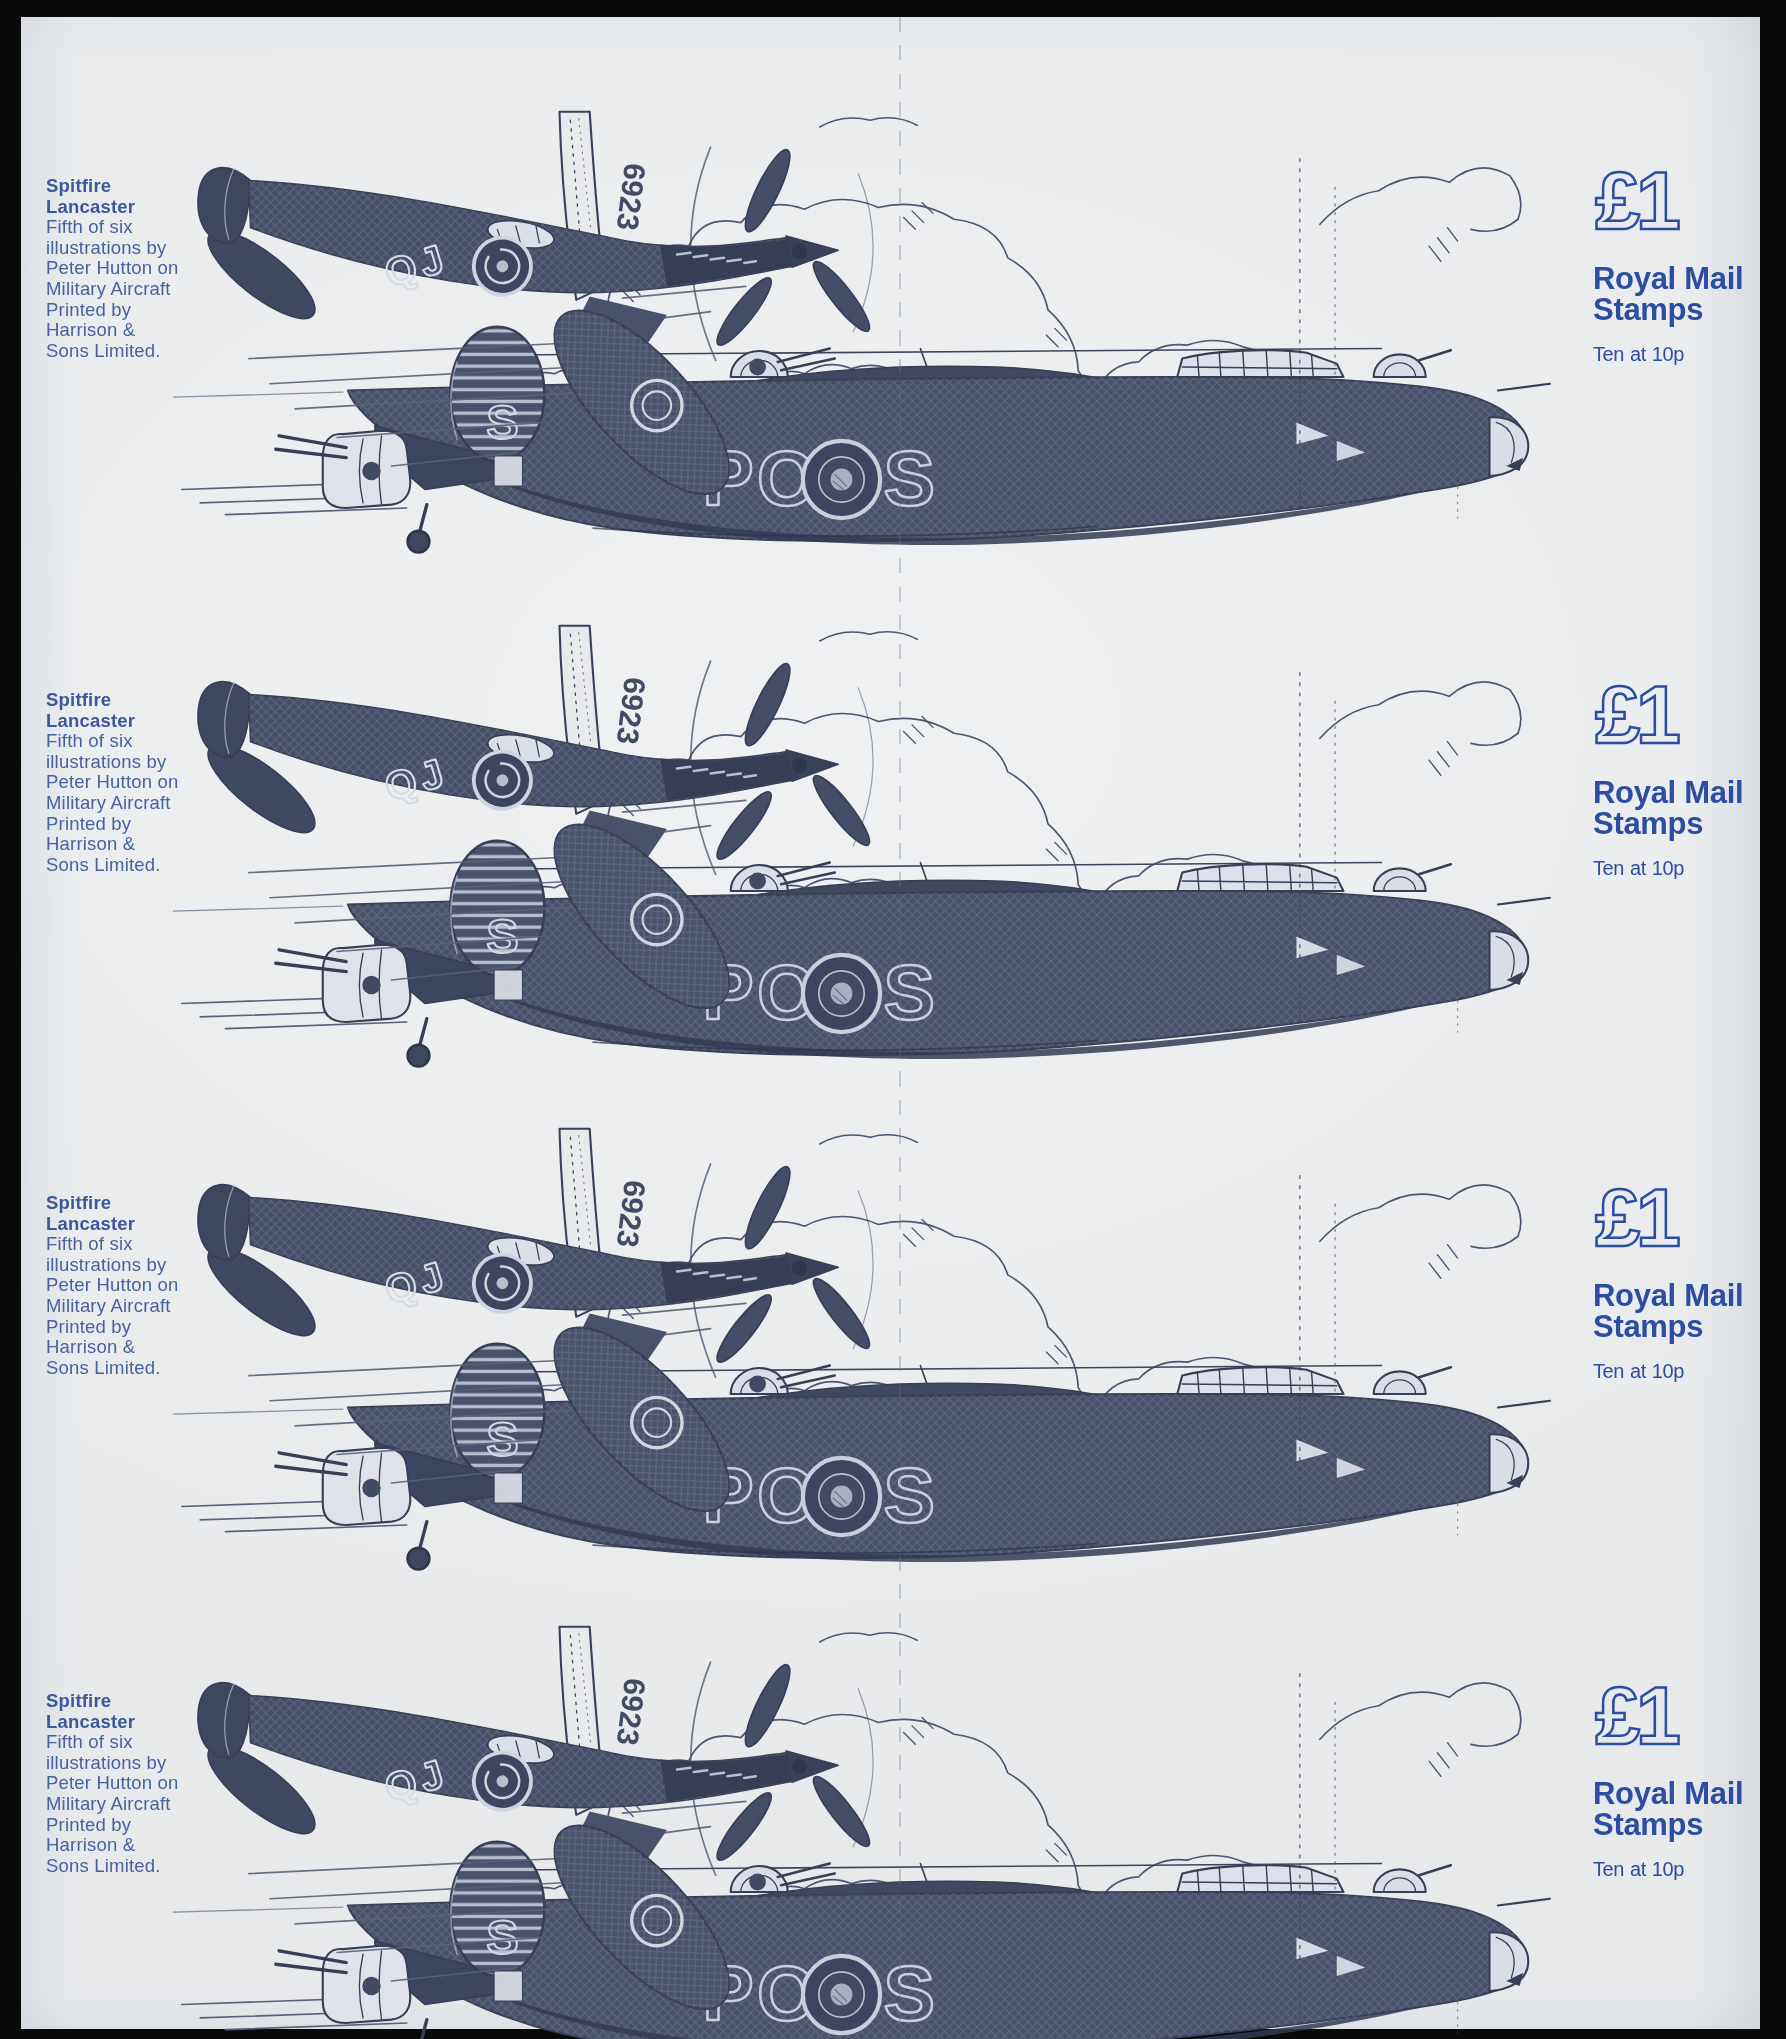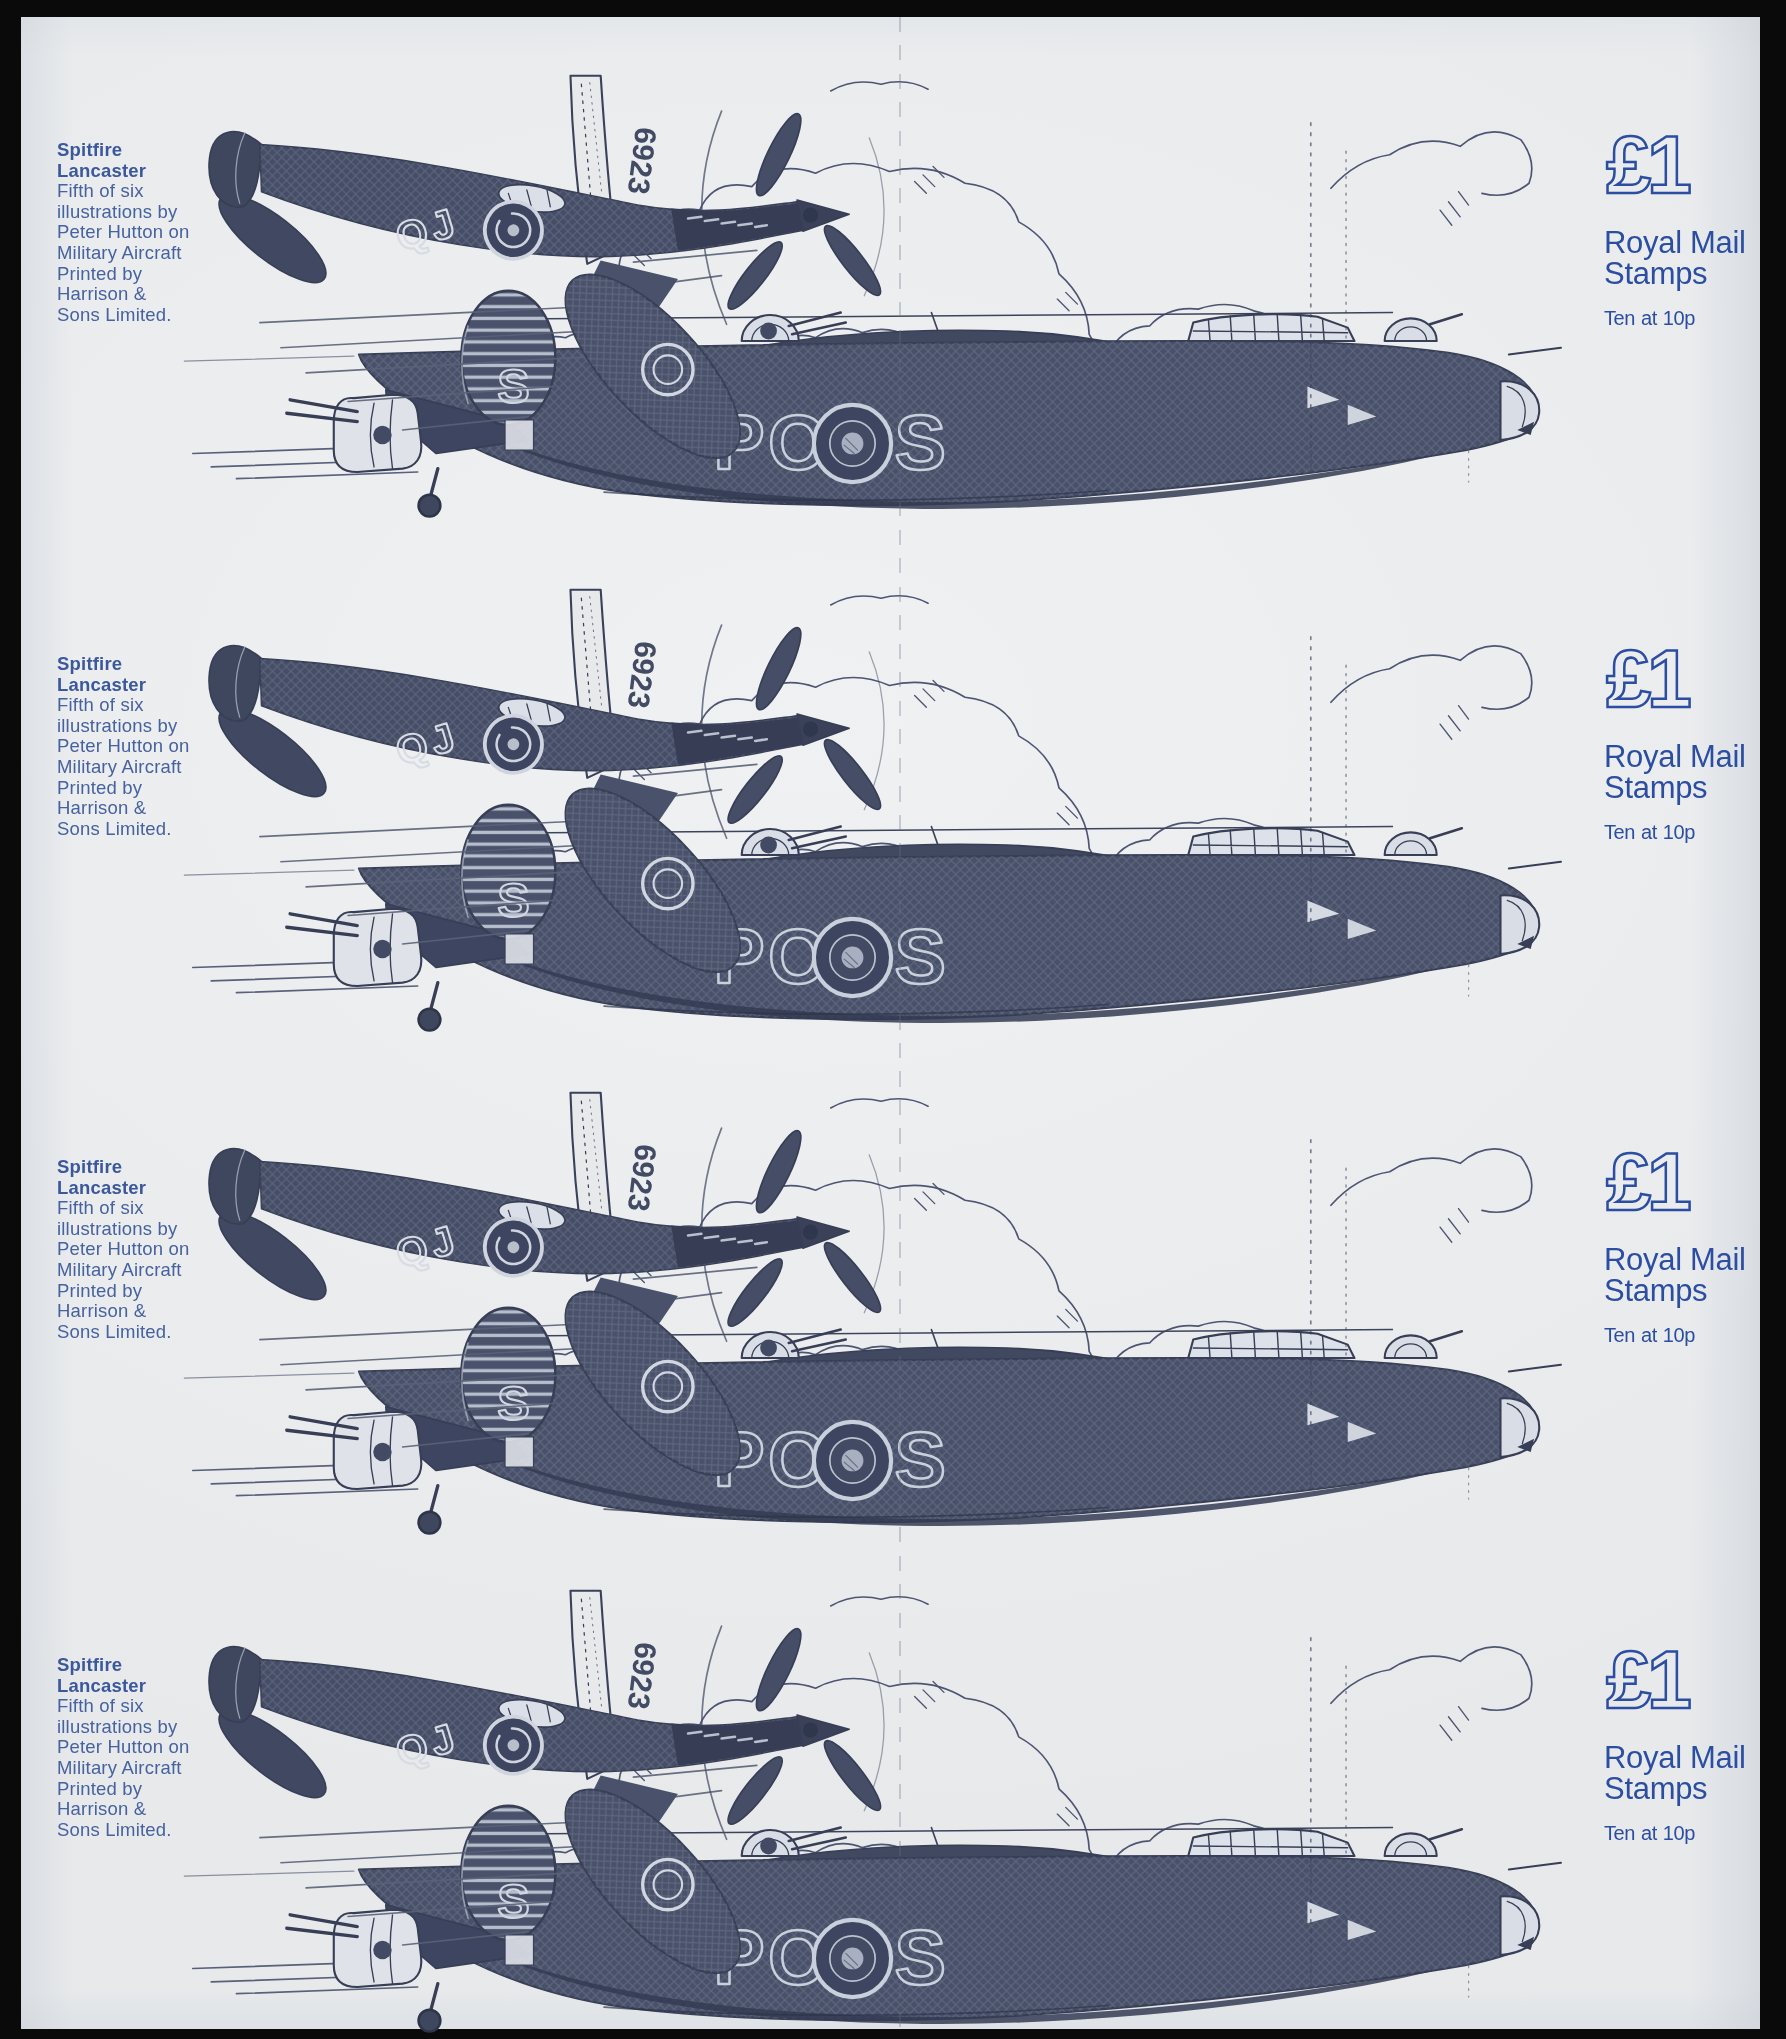--- a/index.html
+++ b/index.html
@@ -13,37 +13,37 @@
     background-color:#e7e9eb;
     background-image:
       linear-gradient(90deg, rgba(198,204,213,.38) 0, rgba(231,233,235,0) 3%, rgba(231,233,235,0) 96%, rgba(196,202,211,.45) 100%),
       linear-gradient(180deg, rgba(214,219,226,.30) 0, rgba(231,233,235,0) 2%, rgba(231,233,235,0) 98%, rgba(205,211,219,.35) 100%),
       radial-gradient(130% 80% at 45% 35%, rgba(245,247,249,.55), rgba(231,233,235,0) 70%);
   }
   .fold{
     position:absolute;left:878px;top:0;width:1.7px;height:100%;z-index:5;
     background:repeating-linear-gradient(to bottom, rgba(102,110,131,.30) 0 15px, rgba(102,110,131,0) 15px 28.5px);
   }
-  .panel{position:absolute;left:11px;width:100%;height:514px;z-index:2;}
+  .panel{position:absolute;left:0;width:100%;height:514px;z-index:2;margin-top:36px;}
   .p0{top:0}.p1{top:514px}.p2{top:1017px}.p3{top:1515px}
   .info{
     position:absolute;left:25px;top:123px;width:193px;
     color:#46629f;font-size:18.5px;line-height:20.6px;letter-spacing:0.2px;
   }
   .info .b{font-weight:700;color:#3c589c;}
   .art{position:absolute;left:102px;top:57px;width:1484px;height:472px;}
   .price{position:absolute;left:1571px;top:107px;width:126px;height:86px;}
   .pound{
     font-family:"Liberation Sans","DejaVu Sans",sans-serif;
     font-weight:700;font-size:96px;letter-spacing:-5px;
     fill:none;stroke:#2b4da2;stroke-width:3px;
   }
   .brand{
     position:absolute;left:1572px;top:210px;
-    color:#2b4da2;font-weight:400;font-size:31px;line-height:31px;letter-spacing:-0.3px;
+    color:#2b4da2;font-weight:700;font-size:31px;line-height:31px;letter-spacing:-0.3px;
   }
   .contents{
     position:absolute;left:1572px;top:290px;
     color:#2b4da2;font-size:20px;letter-spacing:-0.4px;word-spacing:0.8px;
   }
   svg text{font-family:"Liberation Sans","DejaVu Sans",sans-serif;}
   .defs-holder{position:absolute;width:0;height:0;overflow:hidden;}
 </style>
 </head>
 <body>

